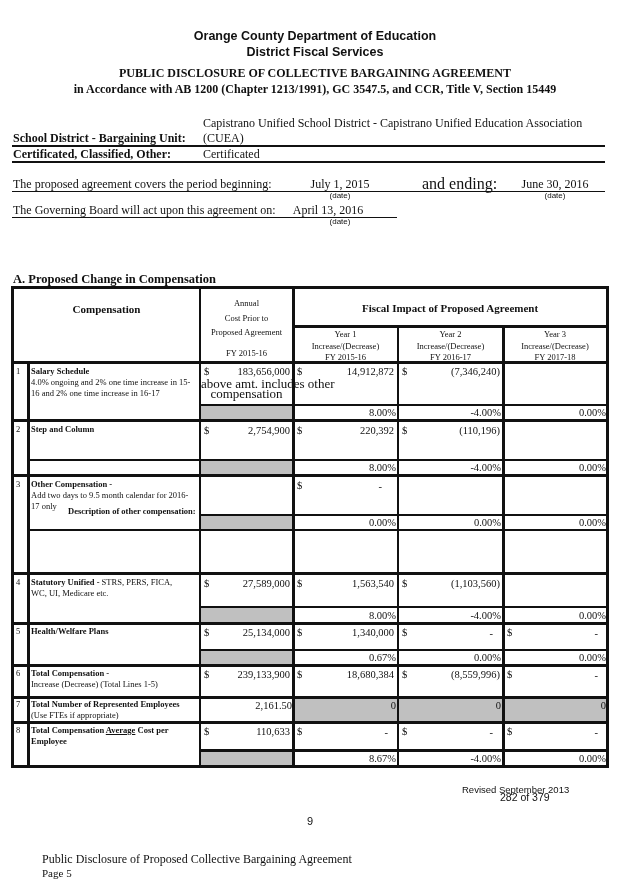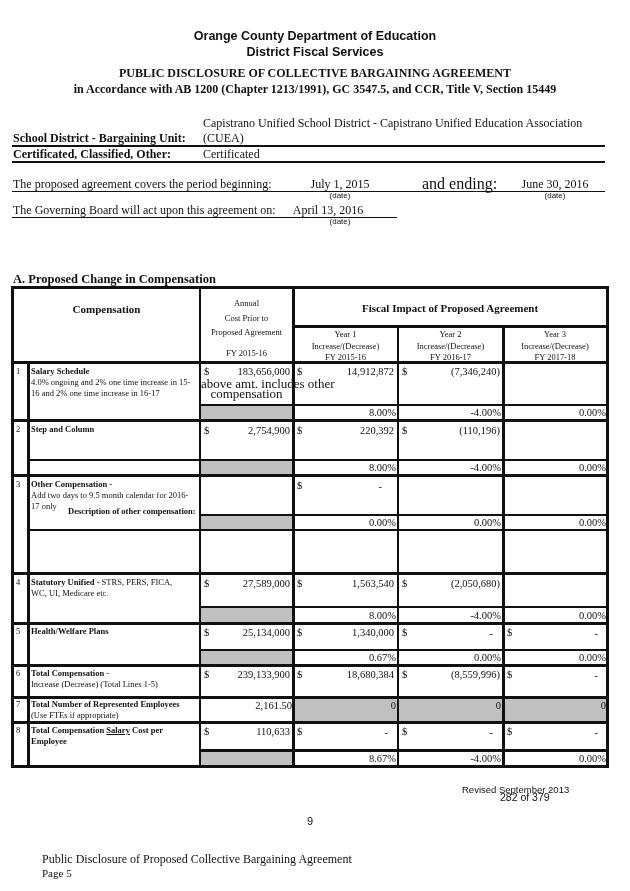--- a/index.html
+++ b/index.html
@@ -160,21 +160,21 @@
 <div class="cell lbl" style="left:16px;top:577px;">4</div>
 <div class="cell lbl" style="left:31px;top:577px;">
   <div><span class="t">Statutory Unified -</span><span> STRS, PERS, FICA,</span></div>
   <div>WC, UI, Medicare etc.</div>
 </div>
 <div class="cell" style="left:204px;top:578px;">$</div>
 <div class="cell right" style="left:210px;width:80px;top:578px;">27,589,000</div>
 <div class="cell" style="left:297px;top:578px;">$</div>
 <div class="cell right" style="left:300px;width:94px;top:578px;">1,563,540</div>
 <div class="cell" style="left:402px;top:578px;">$</div>
-<div class="cell right" style="left:405px;width:95px;top:578px;">(2,050,680)</div>
+<div class="cell right" style="left:405px;width:95px;top:578px;">(1,103,560)</div>
 <div class="cell right" style="left:294px;width:102px;top:610px;">8.00%</div>
 <div class="cell right" style="left:399px;width:102px;top:610px;">-4.00%</div>
 <div class="cell right" style="left:504px;width:102px;top:610px;">0.00%</div>
 
 <div class="cell lbl" style="left:16px;top:626px;">5</div>
 <div class="cell lbl b" style="left:31px;top:626px;">Health/Welfare Plans</div>
 <div class="cell" style="left:204px;top:627px;">$</div>
 <div class="cell right" style="left:210px;width:80px;top:627px;">25,134,000</div>
 <div class="cell" style="left:297px;top:627px;">$</div>
 <div class="cell right" style="left:300px;width:94px;top:627px;">1,340,000</div>
@@ -205,21 +205,21 @@
   <div class="t">Total Number of Represented Employees</div>
   <div>(Use FTEs if appropriate)</div>
 </div>
 <div class="cell right" style="left:201px;width:91px;top:700px;">2,161.50</div>
 <div class="cell right" style="left:294px;width:102px;top:700px;">0</div>
 <div class="cell right" style="left:399px;width:102px;top:700px;">0</div>
 <div class="cell right" style="left:504px;width:102px;top:700px;">0</div>
 
 <div class="cell lbl" style="left:16px;top:725px;">8</div>
 <div class="cell lbl b" style="left:31px;top:725px;">
-  <div><span>Total Compensation </span><span style="text-decoration:underline;">Salary</span><span> Cost per</span></div>
+  <div><span>Total Compensation </span><span style="text-decoration:underline;">Average</span><span> Cost per</span></div>
   <div>Employee</div>
 </div>
 <div class="cell" style="left:204px;top:726px;">$</div>
 <div class="cell right" style="left:210px;width:80px;top:726px;">110,633</div>
 <div class="cell" style="left:297px;top:726px;">$</div>
 <div class="cell right" style="left:300px;width:88px;top:727px;">-</div>
 <div class="cell" style="left:402px;top:726px;">$</div>
 <div class="cell right" style="left:405px;width:88px;top:727px;">-</div>
 <div class="cell" style="left:507px;top:726px;">$</div>
 <div class="cell right" style="left:510px;width:88px;top:727px;">-</div>

